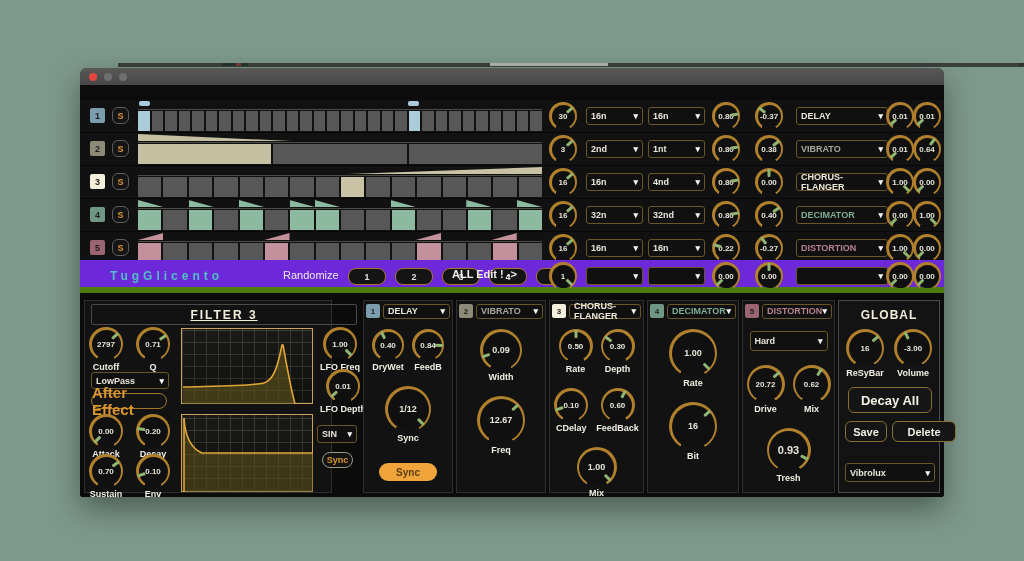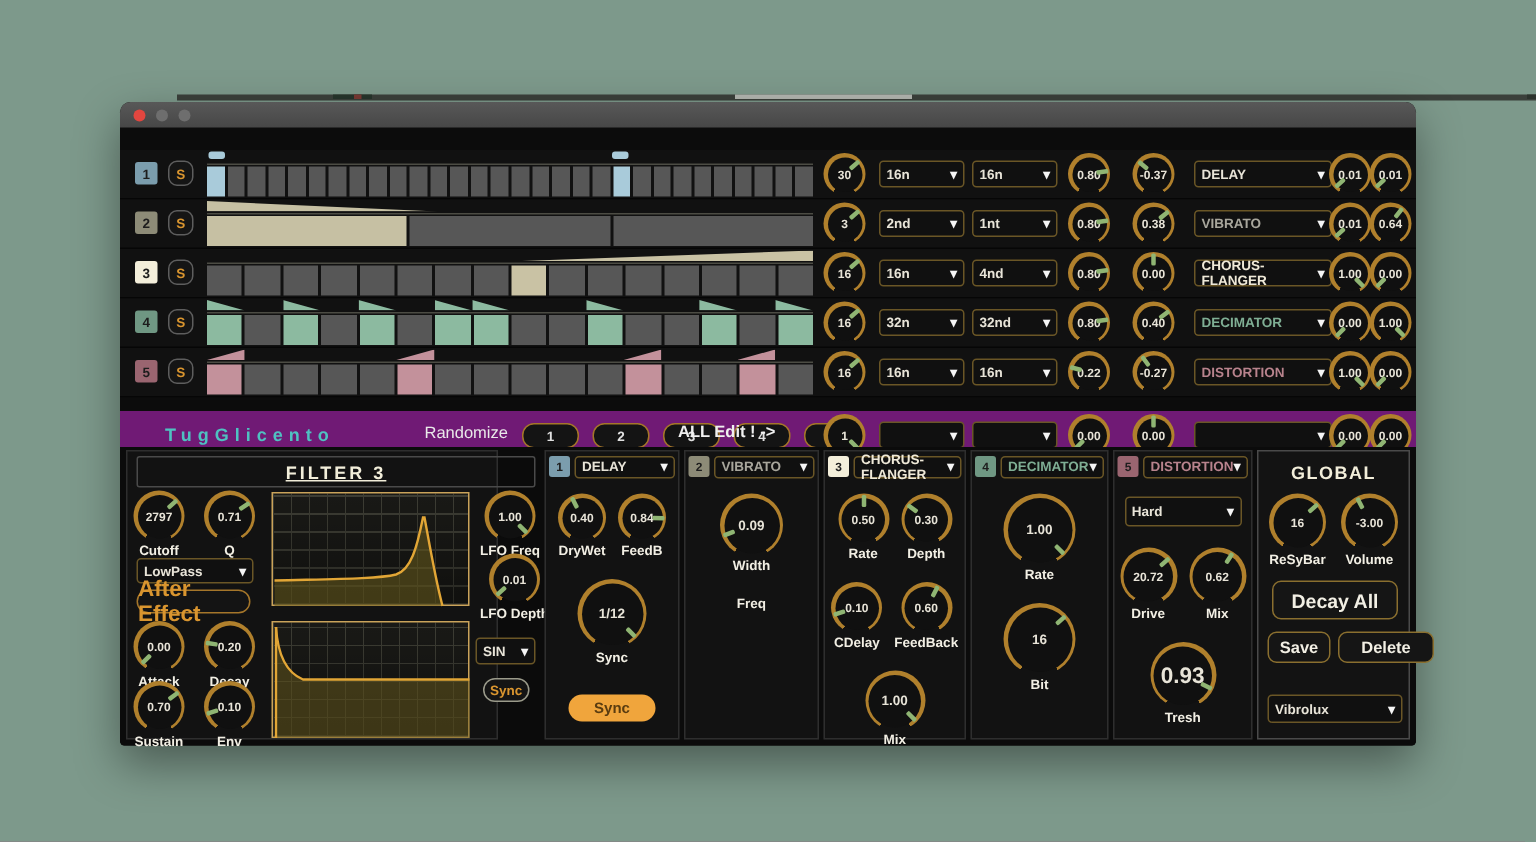--- a/index.html
+++ b/index.html
@@ -46,21 +46,21 @@
   .kin{position:absolute;inset:2.5px;border-radius:50%;background:#101010;display:flex;align-items:center;justify-content:center;
        color:#e8e4d8;font-weight:bold;}
   .ktick{position:absolute;left:50%;top:1px;width:3px;height:8px;background:#8fb573;border-radius:1px;}
   .kwrap{display:flex;flex-direction:column;align-items:center;}
   .klabel{margin-top:1px;color:#f2efe4;font-size:9px;font-weight:bold;white-space:nowrap;}
   .dd{background:#101010;border:1px solid #6a5626;border-radius:3px;display:flex;align-items:center;
       justify-content:space-between;padding:0 4px;box-sizing:border-box;color:#e8e4d8;font-size:9px;font-weight:bold;}
   .dd .c{color:#f5f5f5;font-size:9px;}
 
   
-  #randrow{position:absolute;left:0;top:206px;width:100%;height:33px;background:#701a75;border-bottom:4px solid #4d7c0f;box-sizing:border-box;}
+  #randrow{position:absolute;left:0;top:192px;width:100%;height:33px;background:#6d28d9;border-bottom:6px solid #4d7c0f;box-sizing:border-box;}
   #brand{position:absolute;left:30px;top:9px;color:#4fc1c1;font-size:12px;font-weight:bold;letter-spacing:4px;}
   #rand-label{position:absolute;left:203px;top:9px;color:#e9e9e9;font-size:11px;}
   #pills{position:absolute;left:268px;top:8px;display:flex;gap:9px;}
   .pill{width:36px;height:15px;border:1px solid #a5762a;border-radius:8px;background:#141414;color:#e0e0e0;
         font-size:9px;font-weight:bold;display:flex;align-items:center;justify-content:center;}
   #alledit{position:absolute;left:372px;top:8px;color:#f0f0f0;font-size:11px;font-weight:bold;}
 
   
   #bottom{position:absolute;left:0;top:230px;width:100%;height:199px;background:#0b0b0b;border-radius:0 0 3px 3px;}
   .panel{position:absolute;top:2px;height:193px;background:#121212;border:1px solid #2e2e2e;box-sizing:border-box;}
@@ -767,20 +767,26 @@
                     <div class="kin">
                       <span style="font-size: 9px;">0.09</span>
                     </div>
                     <span class="ktick" style="transform-origin: 50% 20px; transform: translateX(-50%) rotate(-110.7deg);"></span>
                   </div>
                   <div class="klabel">Width</div>
                 </div>
               </div>
               <div style="display: flex; gap: 8px;">
                 <div class="kwrap">
+                  <div class="knob" style="height: 48px; width: 48px;">
+                    <div class="kin">
+                      <span style="font-size: 9px;">12.67</span>
+                    </div>
+                    <span class="ktick" style="transform-origin: 50% 23px; transform: translateX(-50%) rotate(48.6deg);"></span>
+                  </div>
                   <div class="klabel">Freq</div>
                 </div>
               </div>
             </div>
           </div>
           <div class="panel" style="left: 469px; width: 95px;">
             <div class="phead">
               <div class="pbadge" style="background: rgb(244, 239, 219);">3</div>
               <div class="dd" style="width: 60px; height: 15px;">
                 <span class="t" style="color: rgb(239, 233, 216);">CHORUS-FLANGER</span>
@@ -904,21 +910,21 @@
                     </div>
                     <span class="ktick" style="transform-origin: 50% 18px; transform: translateX(-50%) rotate(32.4deg);"></span>
                   </div>
                   <div class="klabel">Mix</div>
                 </div>
               </div>
               <div style="display: flex; gap: 8px;">
                 <div class="kwrap">
                   <div class="knob" style="height: 44px; width: 44px;">
                     <div class="kin">
-                      <span style="font-size: 15px;">0.93</span>
+                      <span style="font-size: 11px;">0.93</span>
                     </div>
                     <span class="ktick" style="transform-origin: 50% 21px; transform: translateX(-50%) rotate(116.1deg);"></span>
                   </div>
                   <div class="klabel">Tresh</div>
                 </div>
               </div>
             </div>
           </div>
         </div>
 

